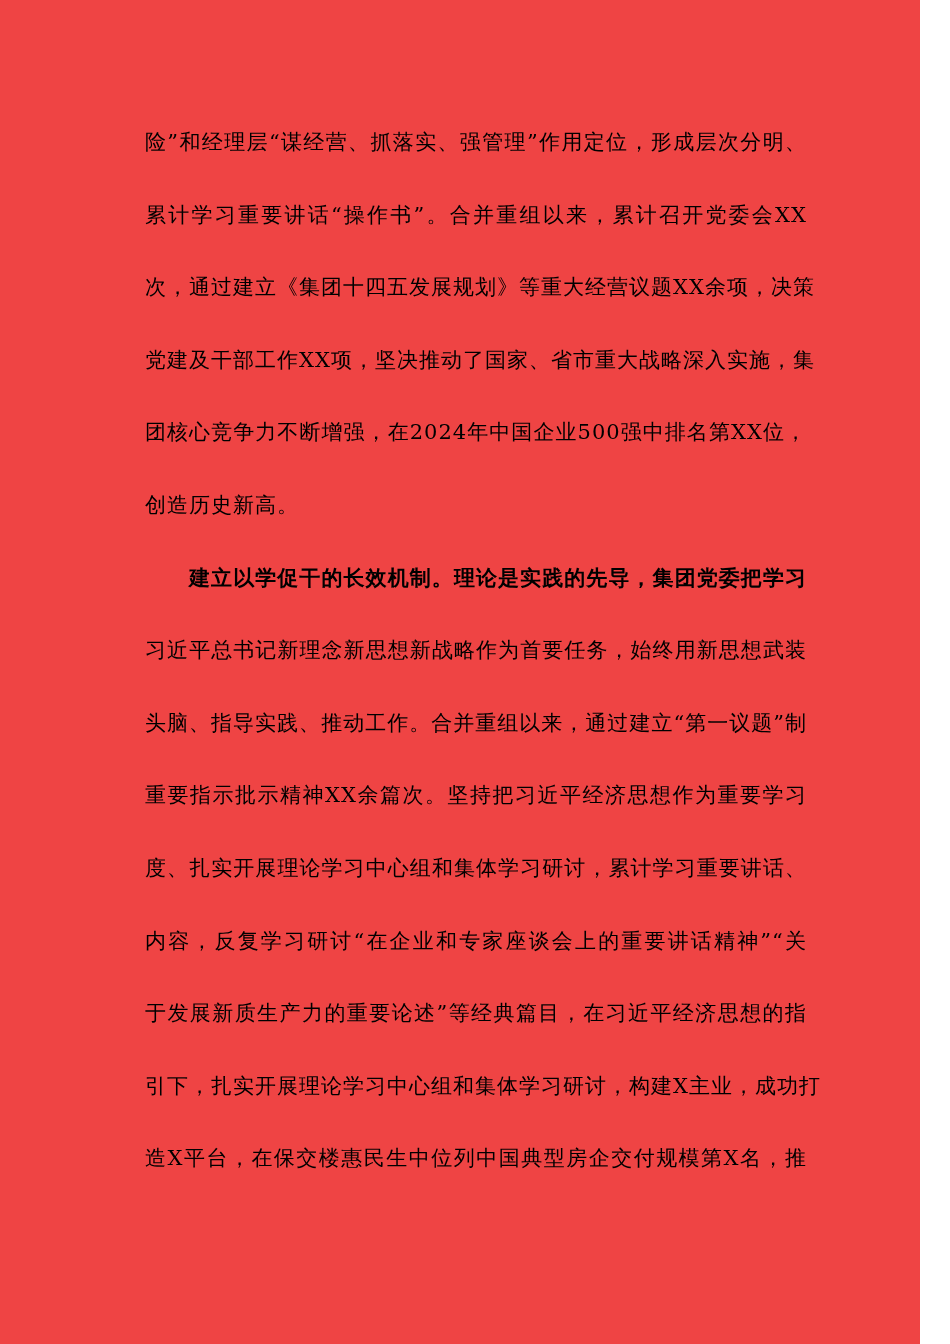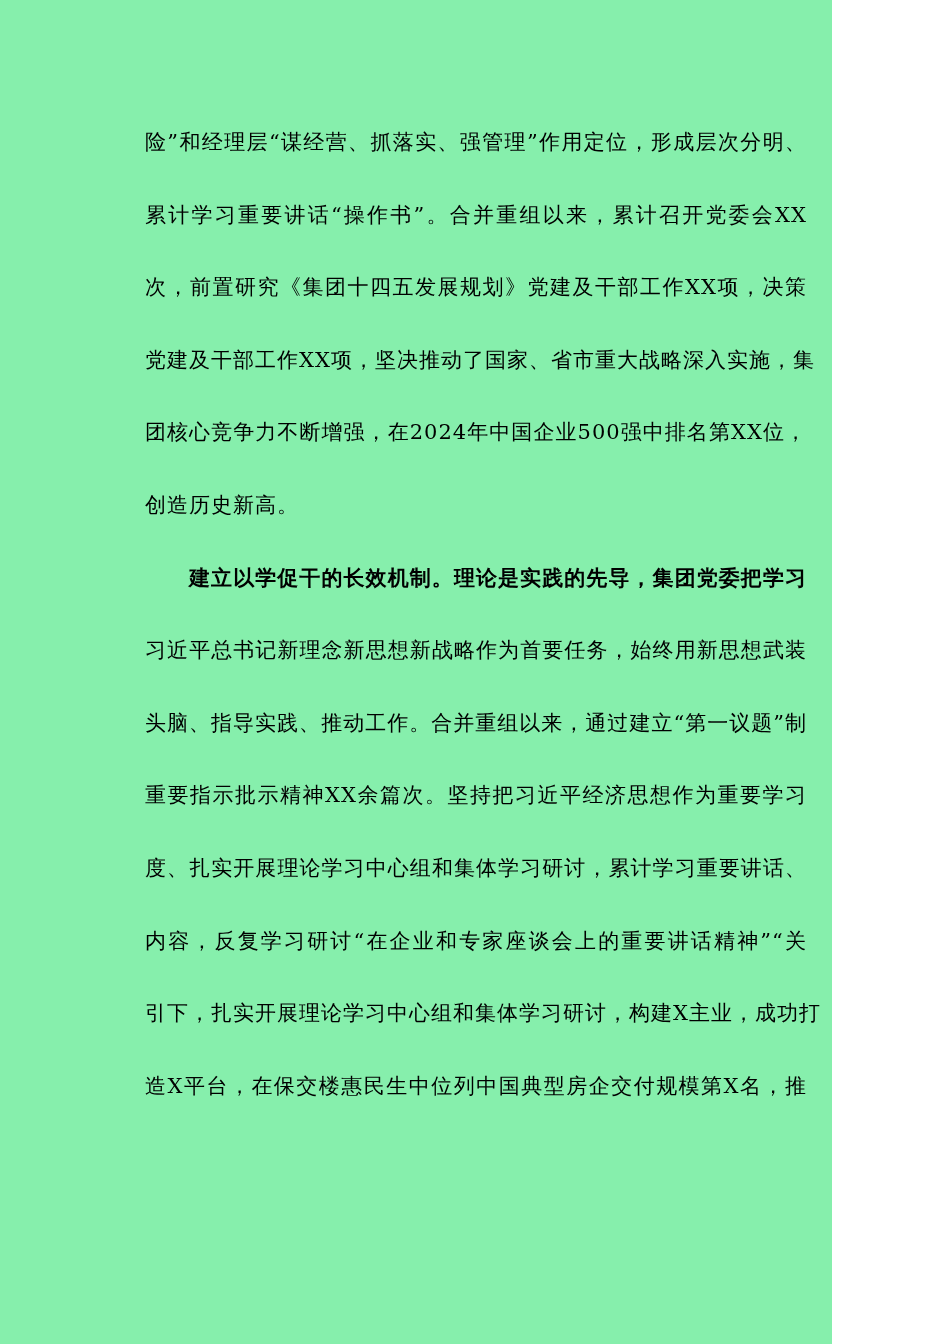--- a/index.html
+++ b/index.html
@@ -10,23 +10,23 @@
     body {
       width: 950px;
       height: 1344px;
       position: relative;
       overflow: hidden;
     }
     .page {
       position: absolute;
       left: 0;
       top: 0;
-      width: 832px;
+      width: 920px;
       height: 1344px;
-      background: #86efac;
+      background: #ef4444;
     }
     .text-block {
       position: absolute;
       left: 145px;
       top: 122px;
       width: 662px;
       font-family: "DejaVu Serif", "Liberation Serif", serif;
       font-size: 21px;
       color: #000000;
     }
@@ -48,29 +48,30 @@
     }
   </style>
 </head>
 <body>
 
 <div class="page">
   <div class="text-block">
     <div>
       <span class="line">险”和经理层“谋经营、抓落实、强管理”作用定位，形成层次分明、</span>
       <span class="line">累计学习重要讲话“操作书”。合并重组以来，累计召开党委会XX</span>
-      <span class="line">次，前置研究《集团十四五发展规划》党建及干部工作XX项，决策</span>
+      <span class="line">次，通过建立《集团十四五发展规划》等重大经营议题XX余项，决策</span>
       <span class="line">党建及干部工作XX项，坚决推动了国家、省市重大战略深入实施，集</span>
       <span class="line">团核心竞争力不断增强，在2024年中国企业500强中排名第XX位，</span>
       <span class="line last">创造历史新高。</span>
     </div>
     <div>
       <span class="line indent">建立以学促干的长效机制。理论是实践的先导，集团党委把学习</span>
       <span class="line">习近平总书记新理念新思想新战略作为首要任务，始终用新思想武装</span>
       <span class="line">头脑、指导实践、推动工作。合并重组以来，通过建立“第一议题”制</span>
       <span class="line">重要指示批示精神XX余篇次。坚持把习近平经济思想作为重要学习</span>
       <span class="line">度、扎实开展理论学习中心组和集体学习研讨，累计学习重要讲话、</span>
       <span class="line">内容，反复学习研讨“在企业和专家座谈会上的重要讲话精神”“关</span>
+      <span class="line">于发展新质生产力的重要论述”等经典篇目，在习近平经济思想的指</span>
       <span class="line">引下，扎实开展理论学习中心组和集体学习研讨，构建X主业，成功打</span>
       <span class="line">造X平台，在保交楼惠民生中位列中国典型房企交付规模第X名，推</span>
     </div>
   </div>
 </div>
 
 </body></html>

